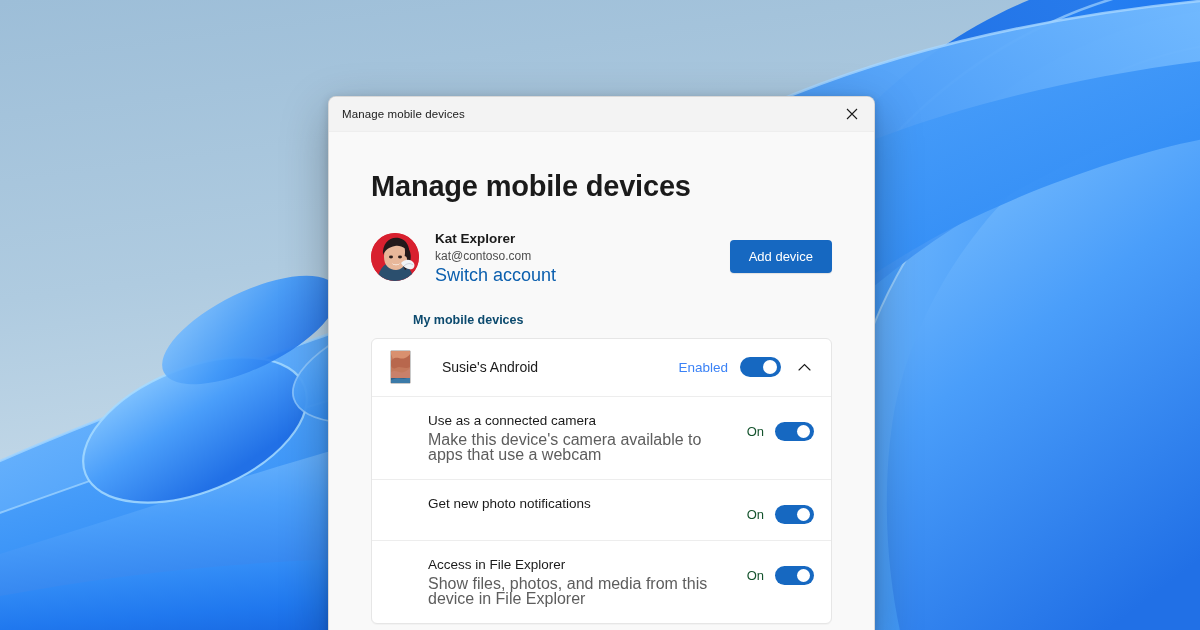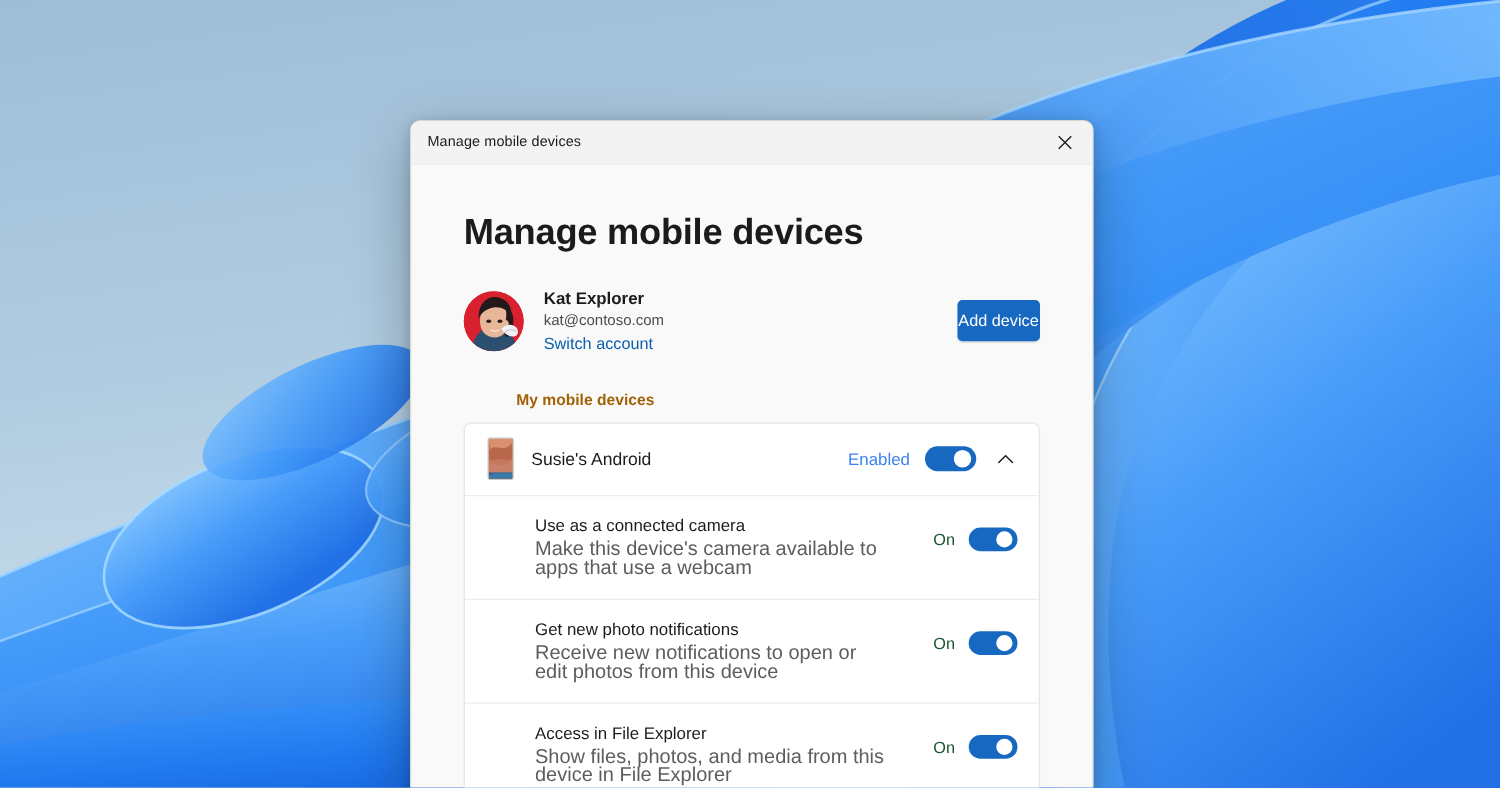--- a/index.html
+++ b/index.html
@@ -46,42 +46,42 @@
   
   #account-row{display:flex;align-items:center;margin-top:27px;}
   #avatar{
     width:48px;height:48px;border-radius:50%;overflow:hidden;flex:none;position:relative;
     background:#d81c2a;
   }
   #avatar svg{display:block;}
   #account-info{margin-left:16px;}
   #account-name{font-size:13.5px;font-weight:700;color:#1b1b1b;line-height:17px;}
   #account-email{font-size:12px;color:#4d4d4d;line-height:17px;margin-top:1px;}
-  #switch-account{font-size:13px;color:#0b5fae;line-height:18px;margin-top:1px;cursor:pointer;}
+  #switch-account{font-size:18px;color:#0b5fae;line-height:18px;margin-top:1px;cursor:pointer;}
   #add-device{
     margin-left:auto;background:#1668c1;color:#fff;border:none;border-radius:4px;
-    font-size:13px;font-family:inherit;padding:9px 1px;cursor:pointer;font-weight:400;
+    font-size:13px;font-family:inherit;padding:9px 19px;cursor:pointer;font-weight:400;
     box-shadow:0 1px 1px rgba(0,0,0,.10);
     text-align:center;
   }
 
-  #section-title{font-size:12.5px;font-weight:700;color:#a16207;margin-top:29px;padding-left:42px;}
+  #section-title{font-size:12.5px;font-weight:700;color:#0c4a6e;margin-top:29px;padding-left:42px;}
 
   
   #device-card{
     margin-top:11px;background:#ffffff;border:1px solid #e6e6e6;border-radius:6px;overflow:hidden;
     box-shadow:0 1px 1px rgba(0,0,0,.03);
   }
   .device-head{display:flex;align-items:center;height:57px;padding:0 17px 0 18px;}
   .device-thumb{
     width:19px;height:32px;border-radius:2px;overflow:hidden;flex:none;
     border:1px solid #c9c9c9;background:#c87a5e;
   }
   .device-thumb svg{display:block;}
-  .device-name{font-size:14px;color:#1b1b1b;margin-left:14px;}
+  .device-name{font-size:14px;color:#1b1b1b;margin-left:31px;}
   .device-state{margin-left:auto;font-size:13.5px;color:#3b82f6;}
   .chev{width:20px;display:flex;align-items:center;justify-content:center;margin-left:13px;cursor:pointer;}
 
   .setting-row{display:flex;align-items:flex-start;padding:15px 17px 16px 56px;border-top:1px solid #ededed;}
   .setting-text{max-width:280px;}
   .setting-title{font-size:13.5px;color:#1b1b1b;line-height:17px;}
   .setting-desc{font-size:16px;color:#5d5d5d;line-height:15.5px;margin-top:3px;}
   .setting-right{margin-left:auto;display:flex;align-items:center;padding-top:10px;}
   .setting-state{font-size:13px;color:#14532d;margin-right:11px;}
 
@@ -258,21 +258,20 @@
           <span class="setting-state">On</span>
           <div class="toggle">
             <div class="knob"></div>
           </div>
         </div>
       </div>
 
       <div class="setting-row">
         <div class="setting-text">
           <div class="setting-title">Get new photo notifications</div>
-          <div class="setting-desc">Receive new notifications to open or edit photos from this device</div>
         </div>
         <div class="setting-right">
           <span class="setting-state">On</span>
           <div class="toggle">
             <div class="knob"></div>
           </div>
         </div>
       </div>
 
       <div class="setting-row">

